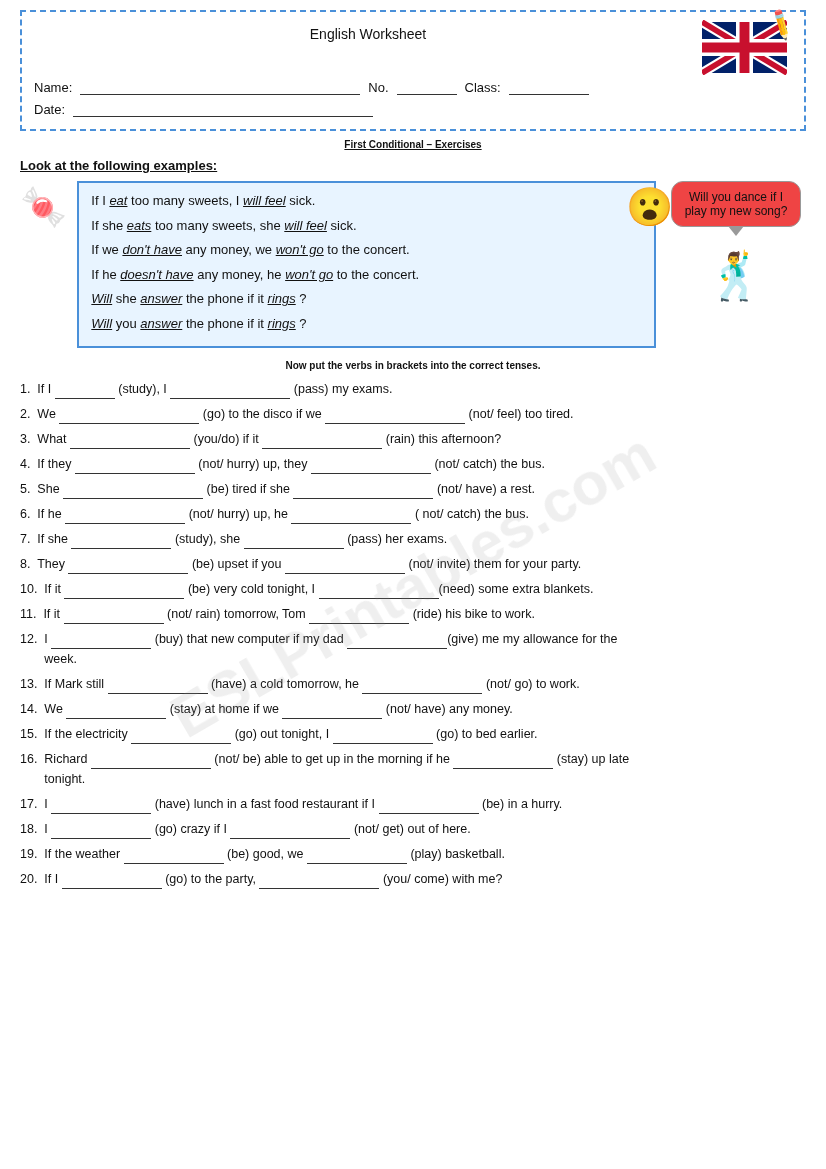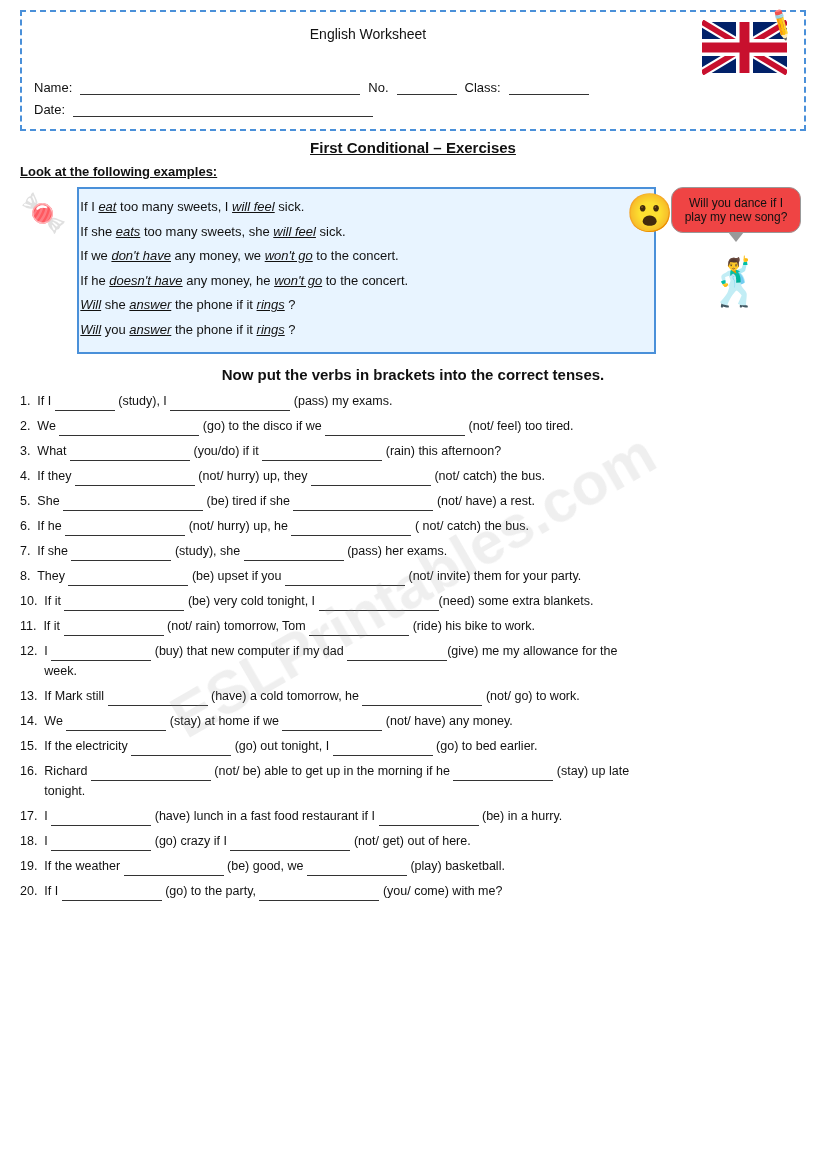--- a/index.html
+++ b/index.html
@@ -48,21 +48,21 @@
     .date-row {
       display: flex;
       align-items: flex-end;
       gap: 8px;
       font-size: 13px;
     }
 
     .main-title {
       text-align: center;
       font-weight: bold;
-      font-size: 15px;
+      font-size: 10px;
       margin: 4px 0 8px 0;
       text-decoration: underline;
     }
 
     .section-label {
       font-weight: bold;
       font-size: 13px;
       margin-bottom: 8px;
       text-decoration: underline;
     }
@@ -70,21 +70,21 @@
     .examples-section {
       display: flex;
       gap: 10px;
       margin-bottom: 12px;
       align-items: flex-start;
     }
 
     .examples-box {
       border: 2px solid #4a90d9;
       background: #e8f4ff;
-      padding: 8px 1px;
+      padding: 8px 12px;
       flex: 1;
       position: relative;
     }
 
     .example-line {
       margin-bottom: 5px;
       font-size: 13px;
       line-height: 1.5;
     }
     .underline-italic { text-decoration: underline; font-style: italic; }
@@ -119,21 +119,21 @@
       border-style: solid;
       border-color: #999 transparent transparent transparent;
     }
 
     .exercises-section {
       margin-top: 8px;
     }
 
     .exercises-label {
       font-weight: bold;
-      font-size: 15px;
+      font-size: 10px;
       margin-bottom: 8px;
       text-align: center;
     }
 
     .exercise-item {
       margin-bottom: 5px;
       font-size: 12.5px;
       line-height: 1.6;
     }
 

